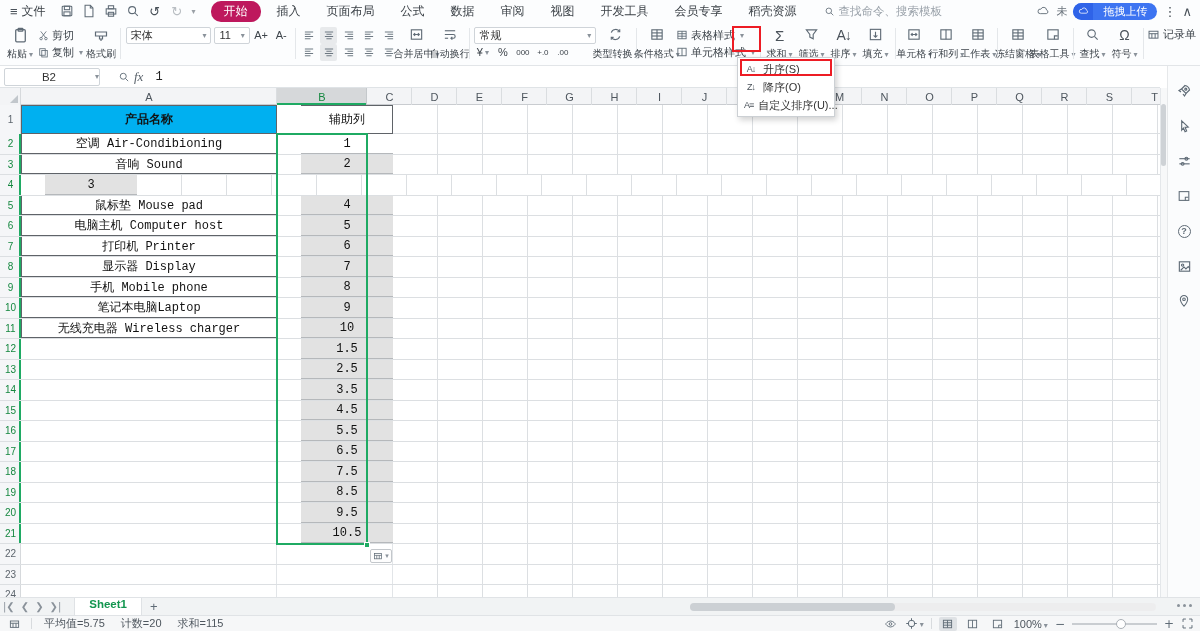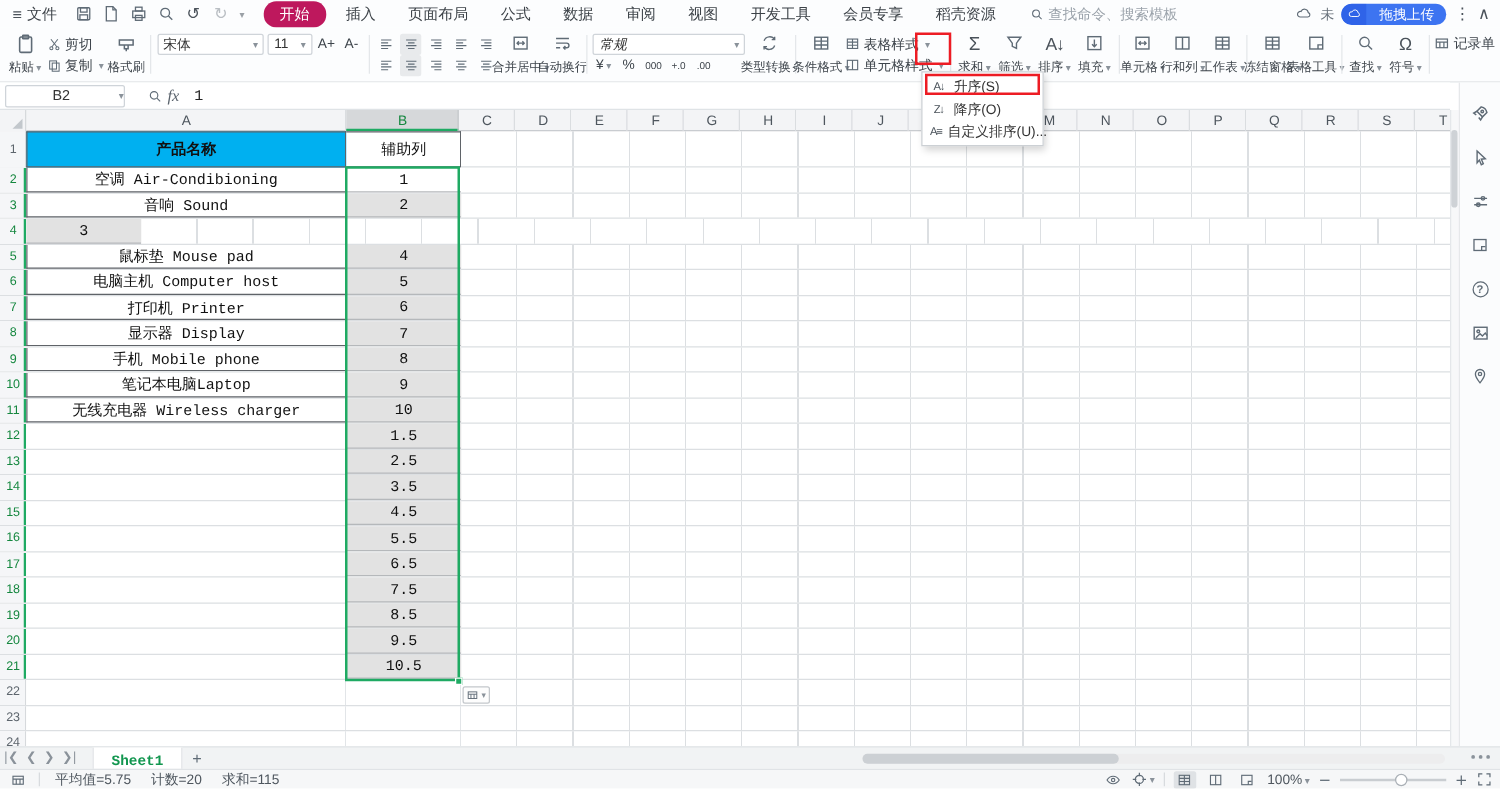--- a/index.html
+++ b/index.html
@@ -64,21 +64,21 @@
   .chc.sel{background:#d6d8da;color:#15873f;box-shadow:inset -1px 0 #c4c8cb,inset 0 -2px #1faa63;}
   .grow{display:flex;height:20.5px;border-bottom:1px solid #dcdfe2;}
   .grow.hdr{height:29px;}
   .rh{width:21px;flex:none;display:flex;align-items:center;justify-content:center;font-size:10px;
       color:#5d656d;background:#f5f6f8;box-shadow:inset -1px 0 #d6d9dc;}
   .rh.selrow{color:#15873f;box-shadow:inset -2px 0 #1faa63;}
   .cell{flex:none;display:flex;align-items:center;justify-content:center;
         font-family:"Liberation Mono","DejaVu Sans Mono",monospace;font-size:12px;color:#111;}
   .ca{width:256px;box-shadow:inset -1px 0 #e2e5e8;}
   .ca.tb{box-shadow:inset -1px 0 #5f6368,inset 1px 0 #5f6368,inset 0 -1px #5f6368;}
-  .cb{width:92px;box-shadow:inset -1px 0 #e2e5e8;}
+  .cb{width:92px;box-shadow:inset -1px 0 #e2e5e8;margin-left:24px;}
   .cb.hb{background:#e2e2e2;box-shadow:inset 0 -1px #b5b8bb;}
   .cb.hb.first{background:#fff;}
   .a1{background:#00b0f0;font-weight:bold;font-family:"Liberation Sans",sans-serif;font-size:12px;
       box-shadow:inset 0 1px #5f6368,inset 1px 0 #5f6368,inset -1px 0 #5f6368,inset 0 -1px #5f6368;}
   .b1{font-family:"Liberation Sans",sans-serif;font-size:12px;
       box-shadow:inset 0 1px #5f6368,inset -1px 0 #5f6368,inset 0 -1px #5f6368;}
   .rest{flex:1;background:repeating-linear-gradient(to right,transparent 0 44px,#dcdfe2 44px 45px);}
   .selbox{position:absolute;left:276px;top:45px;width:92px;height:412px;border:2px solid #1faa63;pointer-events:none;}
   .fillhandle{position:absolute;left:364px;top:454px;width:6px;height:6px;background:#1faa63;border:1px solid #fff;}
   .pastebtn{position:absolute;left:370px;top:461px;width:22px;height:14px;border:1px solid #c3c7cb;background:#fdfdfd;
@@ -101,22 +101,22 @@
   .smi{display:flex;align-items:center;height:18px;font-size:11px;color:#333;padding:0 6px;gap:5px;white-space:nowrap;}
   .smic{font-size:9px;color:#4a525a;letter-spacing:-1px;width:14px;text-align:center;}
   .redbox{position:absolute;border:2px solid #ed1c24;z-index:50;pointer-events:none;}
   .rb1{left:732px;top:26px;width:29px;height:26px;}
   .rb2{left:740px;top:59px;width:92px;height:17px;}
 
   
   .tabbar{position:absolute;left:0;top:597px;width:1200px;height:18px;background:#f1f3f4;
           border-top:1px solid #e0e3e6;display:flex;align-items:center;font-size:11px;}
   .navk{color:#8a929a;font-size:10px;margin:0 3px;font-family:"DejaVu Sans",sans-serif;}
-  .sheettab{height:18px;background:#fff;display:flex;align-items:flex-end;padding:0 14px;
-            border-left:1px solid #dfe2e5;border-right:1px solid #dfe2e5;color:#12964f;font-weight:bold;font-size:11.5px;font-family:Liberation Mono, monospace;}
+  .sheettab{height:18px;background:#fff;display:flex;align-items:flex-start;padding:0 14px;
+            border-left:1px solid #dfe2e5;border-right:1px solid #dfe2e5;color:#12964f;font-weight:bold;font-size:11.5px;}
   .addsheet{color:#5f6b76;font-size:13px;margin-left:8px;}
   .hscroll{position:absolute;left:690px;top:5px;width:466px;height:8px;background:#ededee;border-radius:4px;}
   .hthumb{position:absolute;left:0;top:0;width:205px;height:8px;background:#ccd0d4;border-radius:4px;}
   .dots{position:absolute;right:8px;top:6px;display:flex;gap:3px;}
   .dots i{width:3px;height:3px;background:#8a929a;border-radius:50%;}
 
   
   .statusbar{position:absolute;left:0;top:615px;width:1200px;height:16px;background:#f6f7f8;
              border-top:1px solid #e0e3e6;display:flex;align-items:center;font-size:11px;color:#4e565e;}
   .stxt{margin-right:16px;white-space:nowrap;}
@@ -484,21 +484,21 @@
     </div>
     <div class="bigbtn">
       <svg class="ic" width="16" height="15">
           <use href="#i-wrap"></use>
         </svg>
       <span class="lab">自动换行</span>
     </div>
     <div class="vsep"></div>
     <div class="stack" style="min-width:126px;">
       <div class="srow">
-          <div class="combo dd" style="width:140px;font-style:italic;">
+          <div class="combo dd" style="width:140px;">
             <span>常规</span>
           </div>
         </div>
       <div class="srow">
         <span class="minib dd">¥</span>
         <span class="minib">%</span>
         <span class="minib" style="font-size:8px;">000</span>
         <span class="minib" style="font-size:8px;">+.0</span>
         <span class="minib" style="font-size:8px;">.00</span>
       </div>

